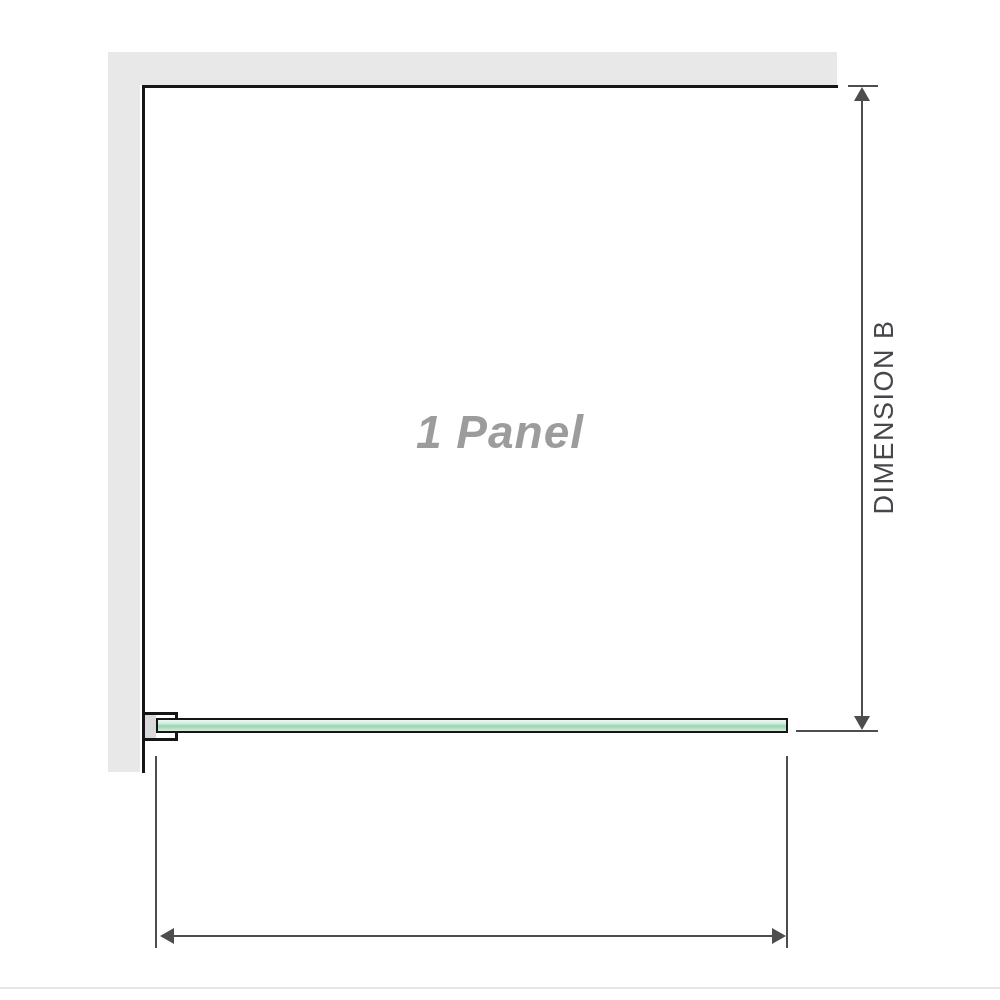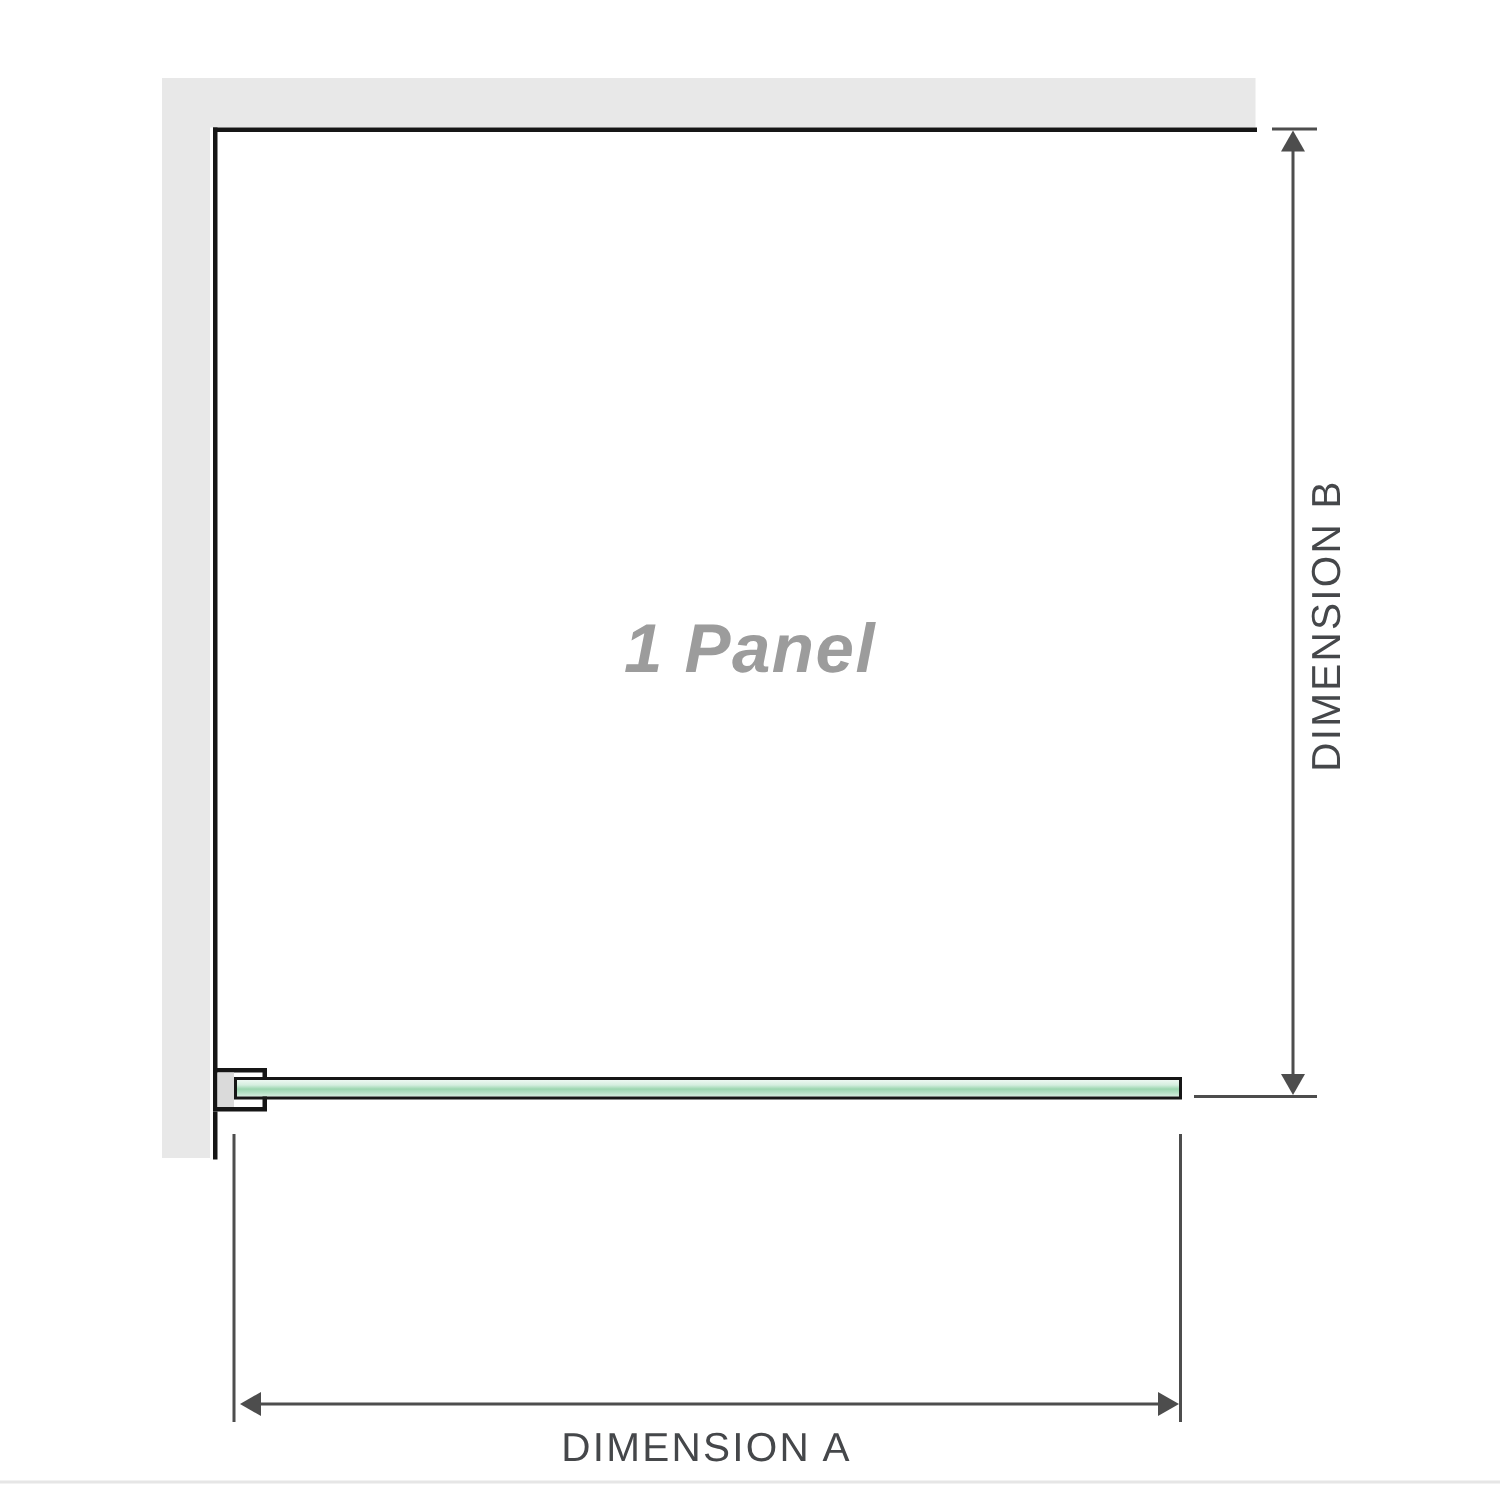--- a/index.html
+++ b/index.html
@@ -157,17 +157,16 @@
   <div class="abs dim dim-b-line"></div>
   <div class="abs arrow arrow-up"></div>
   <div class="abs arrow arrow-down"></div>
   <div class="abs dim-label dim-b-label">DIMENSION B</div>
 
   <div class="abs dim dim-a-ext-left"></div>
   <div class="abs dim dim-a-ext-right"></div>
   <div class="abs dim dim-a-line"></div>
   <div class="abs arrow arrow-left"></div>
   <div class="abs arrow arrow-right"></div>
-  <div class="abs dim-label dim-a-label">DIMENSION A</div>
 
   <div class="abs bottom-divider"></div>
 
 </div>
 
 </body></html>

